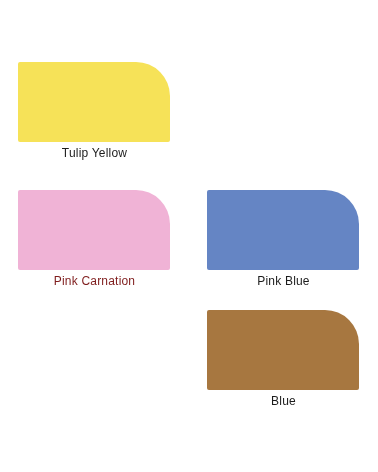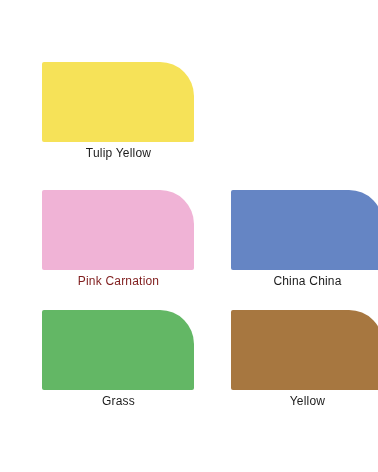--- a/index.html
+++ b/index.html
@@ -18,21 +18,20 @@
     position: relative;
     width: 378px;
     height: 472px;
     background: #ffffff;
   }
 
   .swatch-cell {
     position: absolute;
     width: 189px;
     height: 124px;
-    margin-left: 24px;
   }
 
   
   .col-0 { left: 0px; }
   .col-1 { left: 189px; }
 
   
   .row-0 { top: 46px; }
   .row-1 { top: 174px; }
   .row-2 { top: 294px; }
@@ -74,26 +73,22 @@
   </div>
 
 
   <div class="swatch-cell col-0 row-1">
     <div class="swatch-chip" style="background-color: rgb(240, 179, 214);"></div>
     <div class="swatch-label" style="color: #7f1d1d;">Pink Carnation</div>
   </div>
 
   <div class="swatch-cell col-1 row-1">
     <div class="swatch-chip" style="background-color: rgb(101, 133, 196);"></div>
-    <div class="swatch-label" style="color: rgb(28, 28, 28);">China China</div>
+    <div class="swatch-label" style="color: rgb(28, 28, 28);">Pink Blue</div>
   </div>
 
-  <div class="swatch-cell col-0 row-2">
-    <div class="swatch-chip" style="background-color: rgb(99, 183, 101);"></div>
-    <div class="swatch-label" style="color: rgb(28, 28, 28);">Grass</div>
-  </div>
 
   <div class="swatch-cell col-1 row-2">
     <div class="swatch-chip" style="background-color: rgb(167, 119, 64);"></div>
-    <div class="swatch-label" style="color: rgb(28, 28, 28);">Yellow</div>
+    <div class="swatch-label" style="color: rgb(28, 28, 28);">Blue</div>
   </div>
 
 </div>
 
 </body></html>

